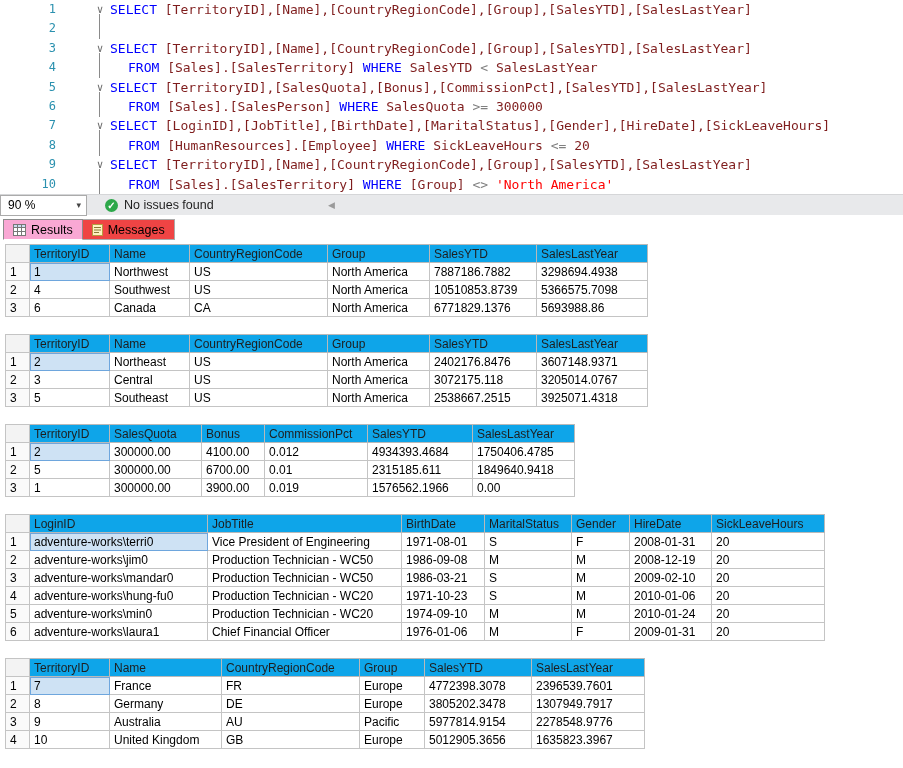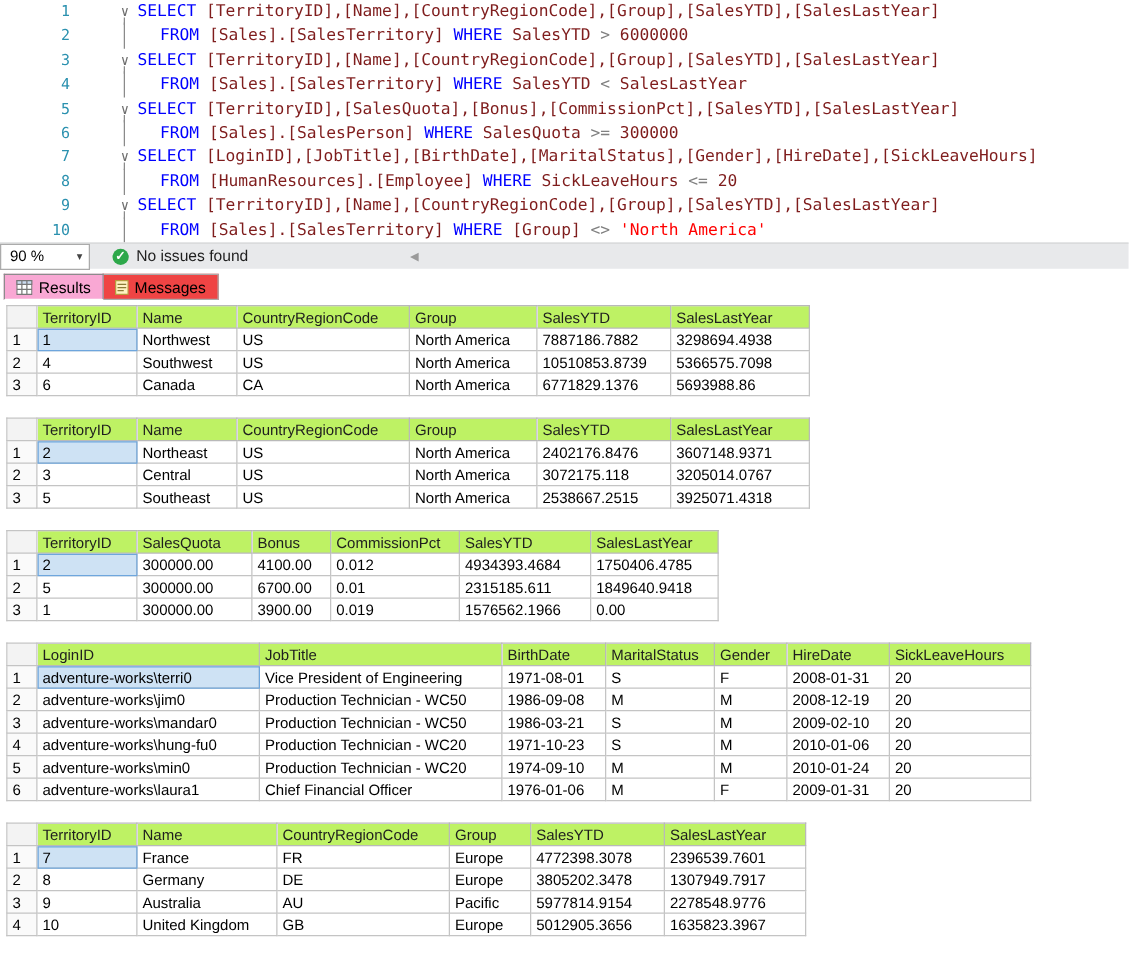--- a/index.html
+++ b/index.html
@@ -28,21 +28,21 @@
   .code .i { color:#7f1d1d; }
   .code .o { color:#808080; }
   .code .s { color:#FF0000; }
 
   
   .statusbar {
     height:21px; background:#E8E9EB; border-top:1px solid #D5D6D8;
     display:flex; align-items:center; position:relative; font-size:12px;
   }
   .zoom {
-    width:72px; height:21px; background:#fff; border:1px solid #ABABAB;
+    width:87px; height:21px; background:#fff; border:1px solid #ABABAB;
     display:flex; align-items:center; justify-content:space-between;
     padding:0 5px 0 7px; cursor:default;
   }
   .zoom .caret { font-size:9px; color:#444; }
   .health { display:flex; align-items:center; gap:6px; margin-left:18px; font-size:12.5px; color:#1e1e1e; }
   .check {
     flex:none; width:13px; height:13px; border-radius:50%; background:#2DA84A;
     color:#fff; font-size:10px; line-height:13px; text-align:center; font-weight:bold;
   }
   .hscroll-arrow { position:absolute; left:328px; top:5px; color:#9a9a9a; font-size:9px; }
@@ -57,32 +57,32 @@
   .tab + .tab { margin-left:-1px; }
   .tab svg { display:block; }
 
   
   .results { padding:4px 0 0 5px; background:#fff; }
   table { border-collapse:collapse; table-layout:fixed; font-size:12px; margin:0 0 17px 0; }
   th, td {
     border:1px solid #C4C4C4; height:18px; line-height:16px; padding:0 4px;
     text-align:left; font-weight:normal; overflow:hidden; white-space:nowrap;
   }
-  thead th { background:#bef264; border-color:#B9B9B9; color:#1e1e1e; }
+  thead th { background:#0ea5e9; border-color:#B9B9B9; color:#1e1e1e; }
   th.rn { background:#FAFAFA; border-color:#C4C4C4; }
   thead th.corner { background:#F3F3F3; }
   td.sel { background:#CEE2F4; outline:1px solid #6EA6DD; outline-offset:-1px; }
 </style>
 </head>
 <body>
 
 <div class="editor">
   <div id="lines">
       <div class="line"><span class="lnum">1</span><span class="fold open">∨</span><span class="code"><span class="k">SELECT </span><span class="i">[TerritoryID],[Name],[CountryRegionCode],[Group],[SalesYTD],[SalesLastYear]</span></span></div>
-      <div class="line indent"><span class="lnum">2</span><span class="fold guide"></span><span class="code"><span class="k">FROM </span><span class="i">[Sales].[SalesTerritory] </span><span class="k">WHERE </span><span class="i">SalesYTD </span><span class="o">&gt; </span><span class="i">6000000</span></span></div>
+      <div class="line indent"><span class="lnum">2</span><span class="fold guide"></span></div>
       <div class="line"><span class="lnum">3</span><span class="fold open">∨</span><span class="code"><span class="k">SELECT </span><span class="i">[TerritoryID],[Name],[CountryRegionCode],[Group],[SalesYTD],[SalesLastYear]</span></span></div>
       <div class="line indent"><span class="lnum">4</span><span class="fold guide"></span><span class="code"><span class="k">FROM </span><span class="i">[Sales].[SalesTerritory] </span><span class="k">WHERE </span><span class="i">SalesYTD </span><span class="o">&lt; </span><span class="i">SalesLastYear</span></span></div>
       <div class="line"><span class="lnum">5</span><span class="fold open">∨</span><span class="code"><span class="k">SELECT </span><span class="i">[TerritoryID],[SalesQuota],[Bonus],[CommissionPct],[SalesYTD],[SalesLastYear]</span></span></div>
       <div class="line indent"><span class="lnum">6</span><span class="fold guide"></span><span class="code"><span class="k">FROM </span><span class="i">[Sales].[SalesPerson] </span><span class="k">WHERE </span><span class="i">SalesQuota </span><span class="o">&gt;= </span><span class="i">300000</span></span></div>
       <div class="line"><span class="lnum">7</span><span class="fold open">∨</span><span class="code"><span class="k">SELECT </span><span class="i">[LoginID],[JobTitle],[BirthDate],[MaritalStatus],[Gender],[HireDate],[SickLeaveHours]</span></span></div>
       <div class="line indent"><span class="lnum">8</span><span class="fold guide"></span><span class="code"><span class="k">FROM </span><span class="i">[HumanResources].[Employee] </span><span class="k">WHERE </span><span class="i">SickLeaveHours </span><span class="o">&lt;= </span><span class="i">20</span></span></div>
       <div class="line"><span class="lnum">9</span><span class="fold open">∨</span><span class="code"><span class="k">SELECT </span><span class="i">[TerritoryID],[Name],[CountryRegionCode],[Group],[SalesYTD],[SalesLastYear]</span></span></div>
       <div class="line indent"><span class="lnum">10</span><span class="fold guide"></span><span class="code"><span class="k">FROM </span><span class="i">[Sales].[SalesTerritory] </span><span class="k">WHERE </span><span class="i">[Group] </span><span class="o">&lt;&gt; </span><span class="s">'North America'</span></span></div>
     </div>
 </div>

